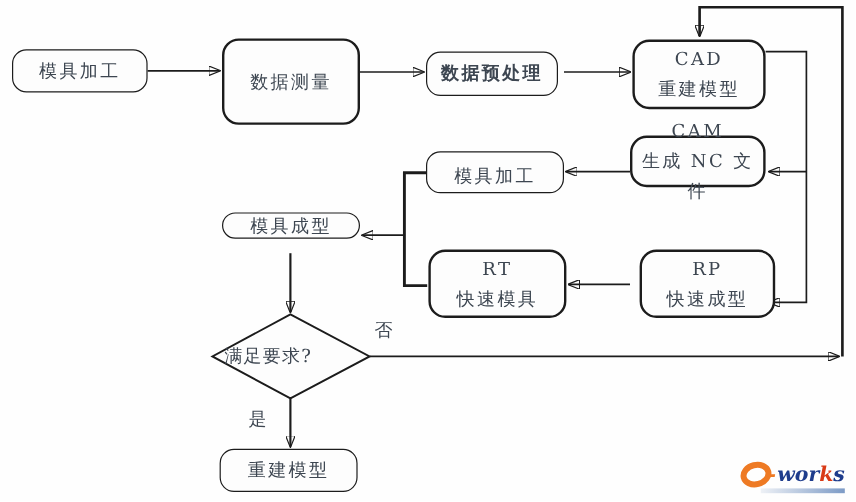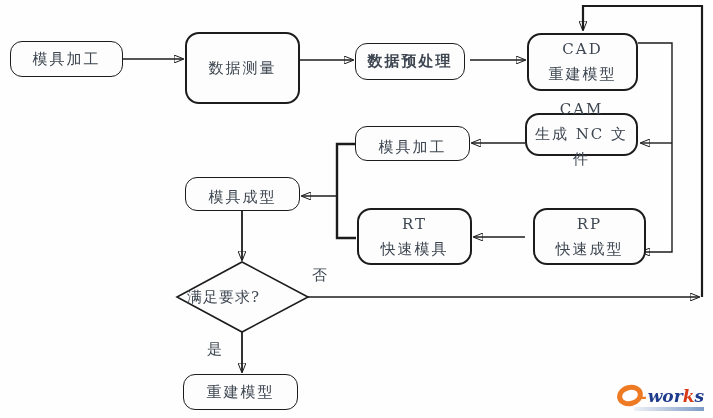--- a/index.html
+++ b/index.html
@@ -101,21 +101,21 @@
 
   <div class="node" style="left:355px;top:126px;width:115px;height:35px;justify-content:flex-end;">
     <span>模具加工</span>
   </div>
 
   <div class="node bold" style="left:525px;top:113px;width:113px;height:43px;">
     <span>CAM</span>
     <span>生成 NC 文件</span>
   </div>
 
-  <div class="node" style="left:185px;top:177px;width:115px;height:34px;justify-content:flex-end;">
+  <div class="node" style="left:185px;top:177px;width:115px;height:22px;">
     <span>模具成型</span>
   </div>
 
   <div class="node bold" style="left:357px;top:208px;width:115px;height:57px;">
     <span>RT</span>
     <span>快速模具</span>
   </div>
 
   <div class="node bold" style="left:533px;top:208px;width:113px;height:57px;">
     <span>RP</span>

